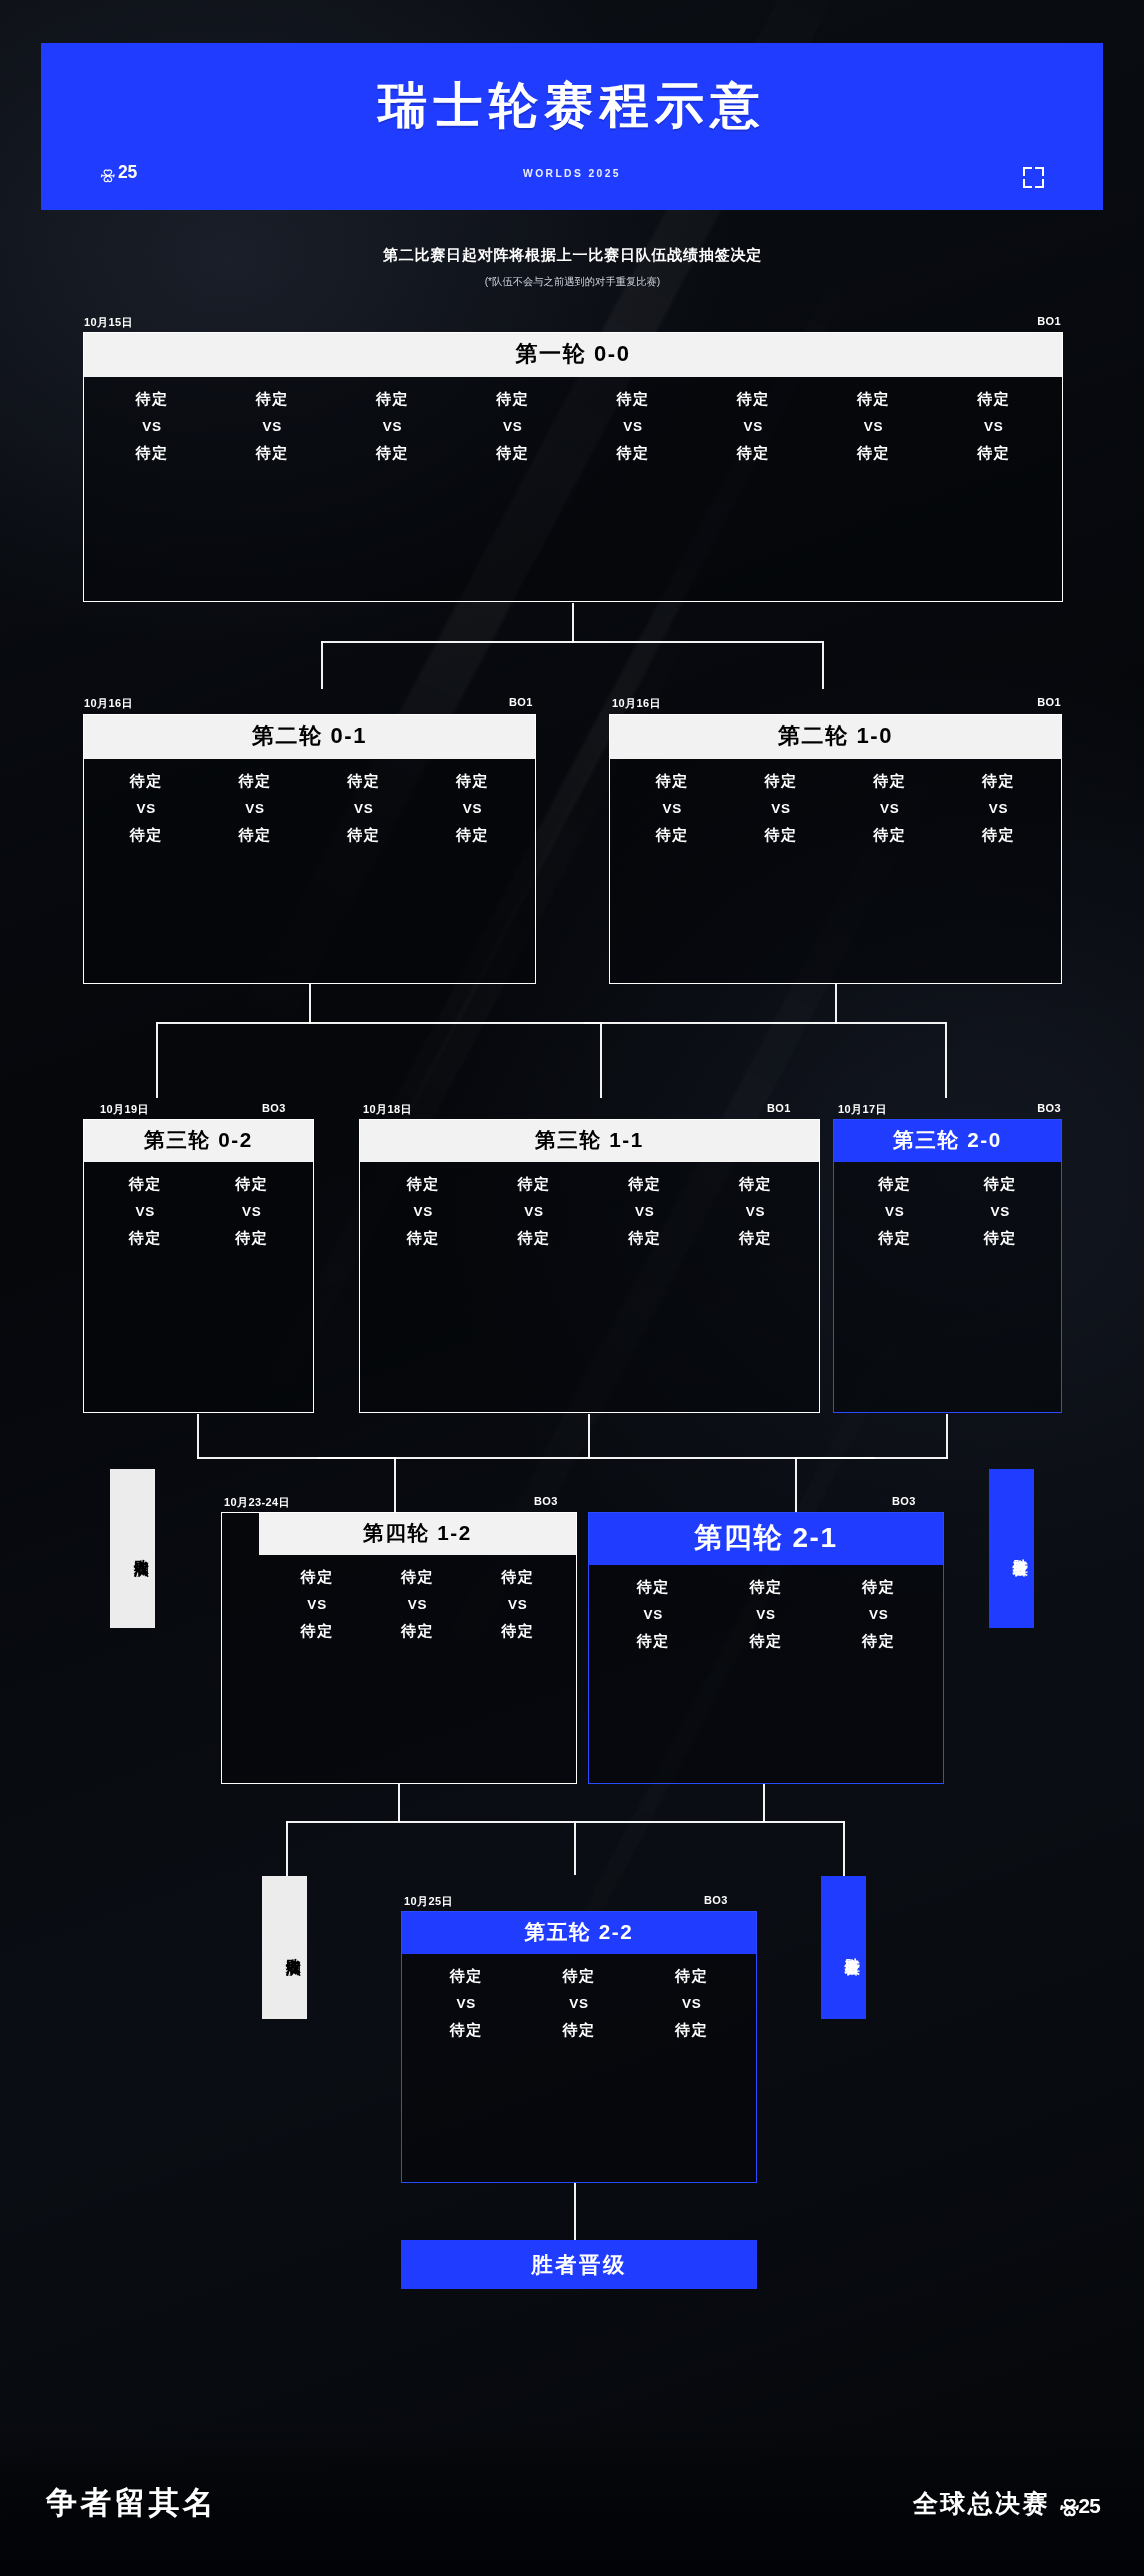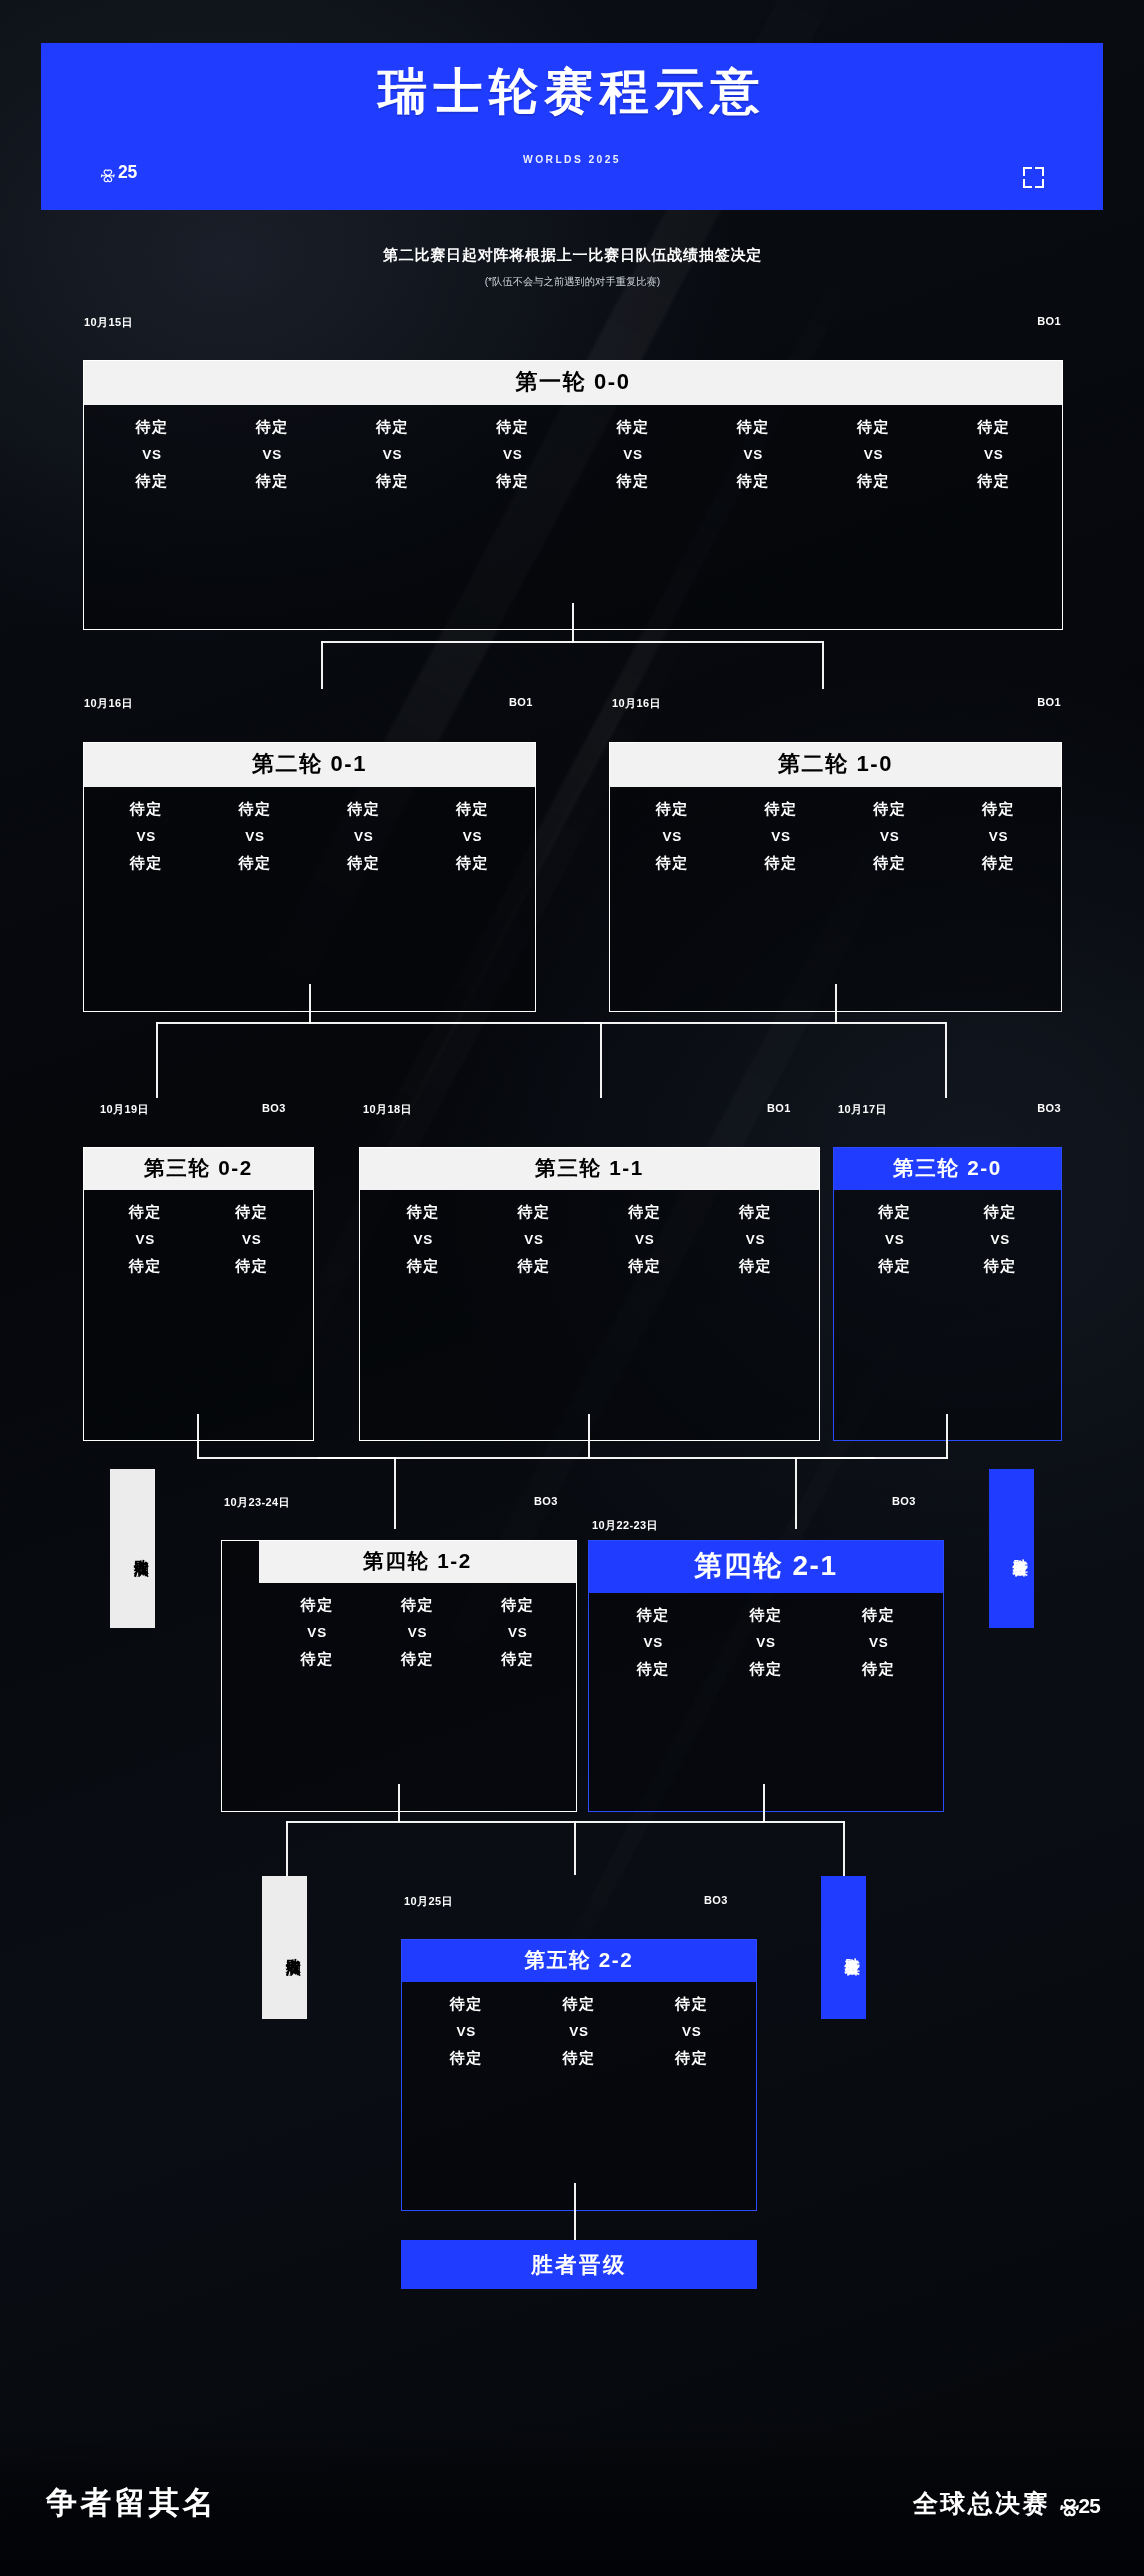--- a/index.html
+++ b/index.html
@@ -41,21 +41,21 @@
     position: absolute;
     left: 41px; top: 43px;
     width: 1062px; height: 167px;
     background: #1f3cff;
   }
   .header-title {
     text-align: center;
     font-size: 49px;
     font-weight: bold;
     letter-spacing: 6.4px;
-    padding-top: 16px;
+    padding-top: 30px;
     color: #fff;
     text-shadow: 0 1.6px 0 rgba(0,0,0,0.15);
   }
   .header-sub {
     text-align: center;
     font-size: 10.3px;
     letter-spacing: 2.4px;
     margin-top: 29px;
     color: rgba(255,255,255,0.92);
     font-weight: bold;
@@ -96,21 +96,20 @@
     position: absolute;
     font-size: 11px;
     color: #fff;
     font-weight: bold;
     letter-spacing: 0.4px;
   }
   .box {
     position: absolute;
     border: 1.6px solid #fff;
     background: rgba(4,6,10,0.55);
-    margin-top: 28px;
   }
   .box.blue { border-color: #2a4bff; }
   .box-title {
     background: #f2f2f2;
     color: #000;
     text-align: center;
     font-size: 22px;
     font-weight: bold;
     letter-spacing: 1.6px;
     padding: 6.4px 0 7.2px;

